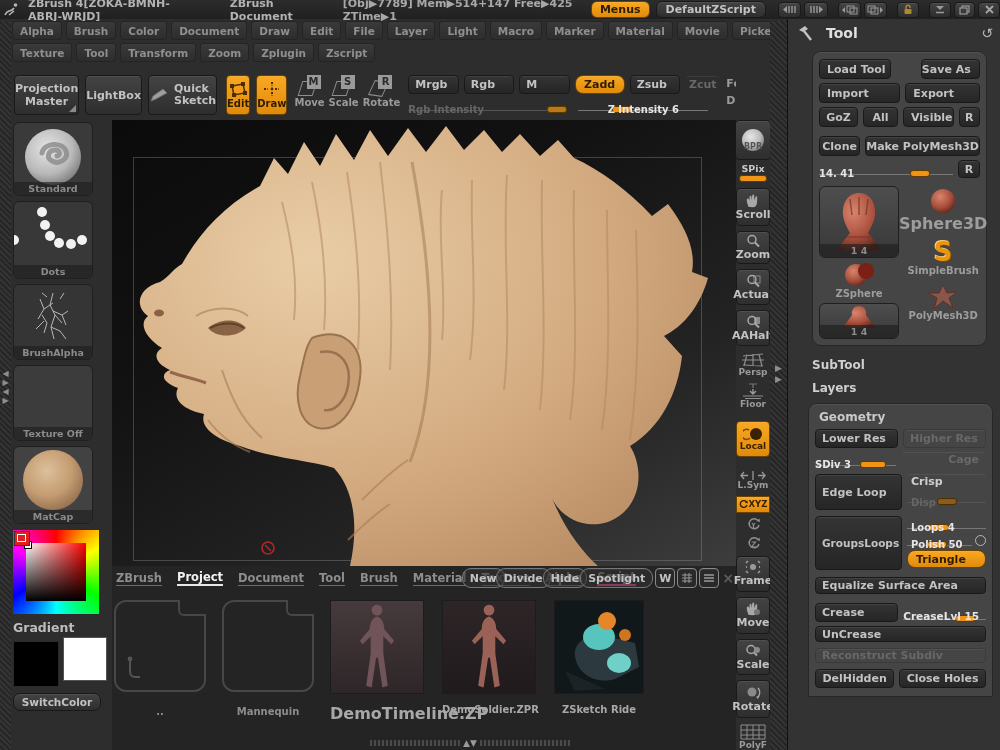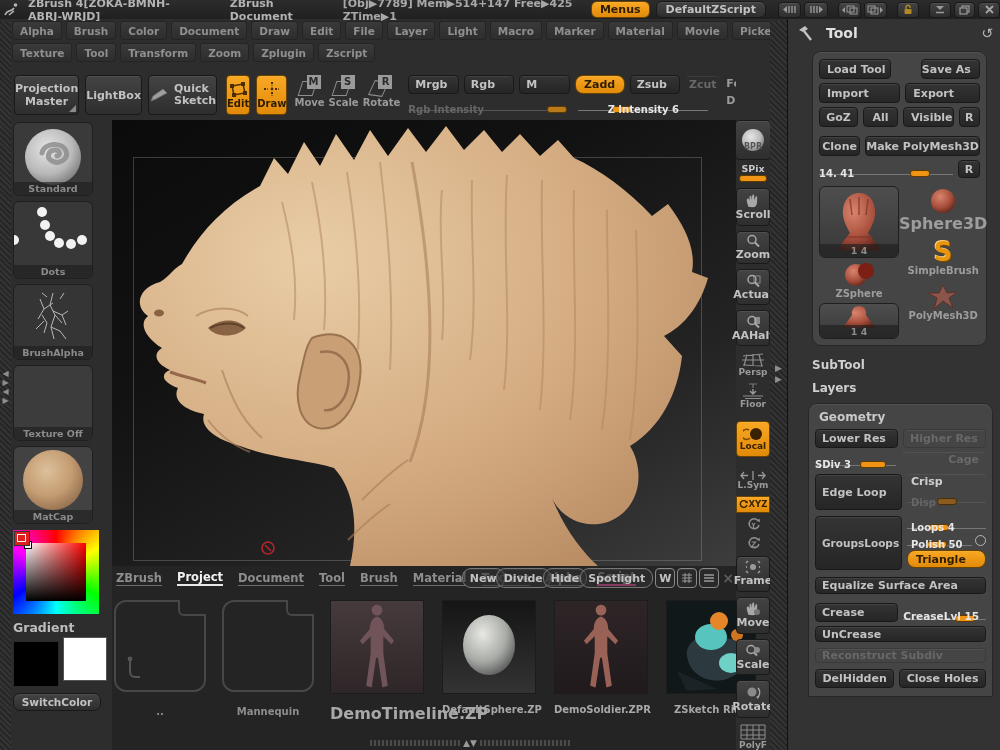--- a/index.html
+++ b/index.html
@@ -423,28 +423,20 @@
         </div>
         <div style="text-align:center;color:#8d8d8d;font-size:10px;font-weight:bold;margin-top:14px;">Mannequin</div>
       </div>
       <div style="width:96px;">
         <div style="width:92px;height:92px;background:linear-gradient(#463a3c,#2e2628);border:1px solid #1c1c1c;display:flex;align-items:center;justify-content:center;">
           <svg width="56" height="90" viewBox="0 0 60 100">
               <use href="#figure" fill="#715459"></use>
             </svg>
           </div>
         <div style="text-align:center;color:#a8a8a8;font-size:16px;font-weight:bold;margin-top:10px;">DemoTimeline.ZP</div>
-      </div>
-      <div style="width:96px;">
-        <div style="width:92px;height:92px;background:linear-gradient(#151515,#333);border:1px solid #1c1c1c;display:flex;align-items:center;justify-content:center;">
-          <svg width="64" height="72" viewBox="0 0 64 72">
-              <ellipse cx="32" cy="34" rx="26" ry="30" fill="url(#sphGray)"></ellipse>
-            </svg>
-          </div>
-        <div style="text-align:center;color:#a8a8a8;font-size:10px;font-weight:bold;margin-top:10px;">DefaultSphere.ZP</div>
       </div>
       <div style="width:96px;">
         <div style="width:92px;height:92px;background:linear-gradient(#2e2527,#201a1c);border:1px solid #1c1c1c;display:flex;align-items:center;justify-content:center;">
           <svg width="56" height="90" viewBox="0 0 60 100">
               <use href="#figure" fill="#9a6257"></use>
             </svg>
           </div>
         <div style="text-align:center;color:#a8a8a8;font-size:10px;font-weight:bold;margin-top:10px;">DemoSoldier.ZPR</div>
       </div>
       <div style="width:90px;">

